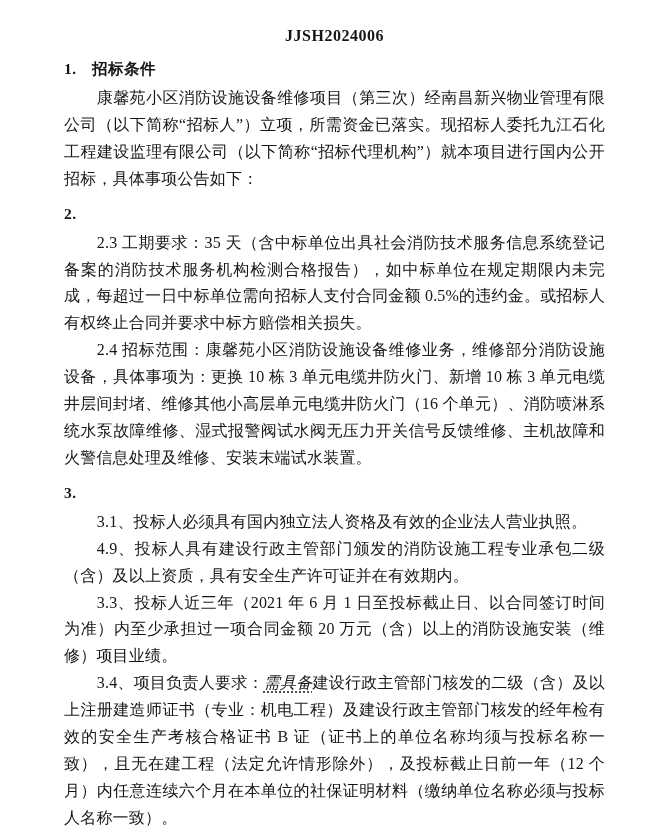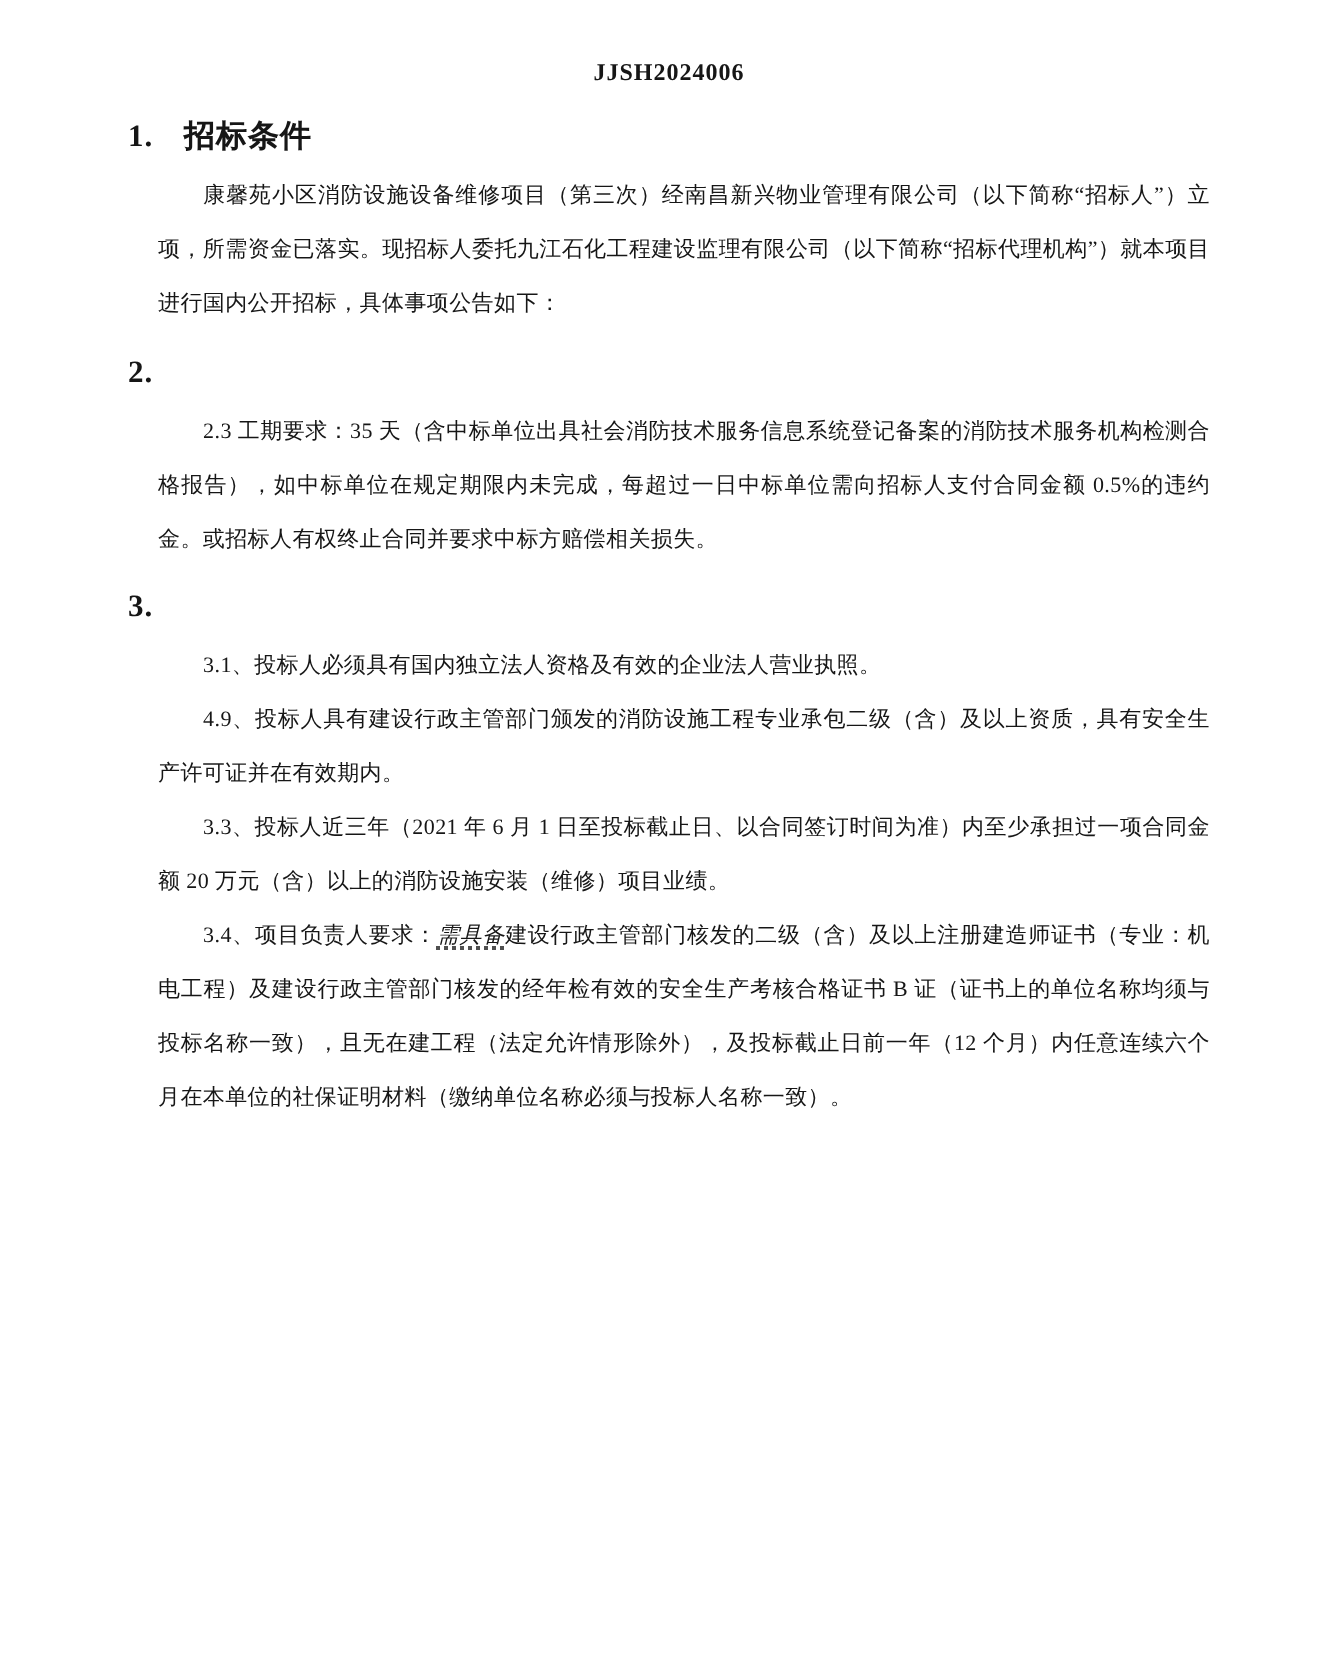--- a/index.html
+++ b/index.html
@@ -19,21 +19,21 @@
     text-align: center;
     font-weight: bold;
     font-size: 16.5px;
     line-height: 26px;
     margin-top: 6px;
     letter-spacing: 0.5px;
   }
   .doc-number {
     text-align: center;
     font-weight: bold;
-    font-size: 12px;
+    font-size: 16px;
     line-height: 24px;
     margin-top: 14px;
     letter-spacing: 0.5px;
   }
   .sec-heading {
     display: flex;
     align-items: baseline;
     font-family: "Liberation Sans", "DejaVu Sans", sans-serif;
     font-weight: bold;
     font-size: 15.5px;
@@ -41,27 +41,26 @@
     margin-top: 7px;
     margin-bottom: 3px;
     letter-spacing: 0.5px;
   }
   .sec-num {
     font-family: "Liberation Serif", "DejaVu Serif", serif;
     width: 28px;
     flex: 0 0 28px;
   }
   .para {
-    font-size: 11px;
+    font-size: 16px;
     line-height: 26.9px;
     text-align: justify;
     text-justify: inter-ideograph;
     text-indent: 2.05em;
     letter-spacing: 0.2px;
-    margin-left: 15px;
   }
   .squiggle {
     text-decoration: underline dotted 1.5px rgba(20,20,20,0.75);
     text-underline-offset: 3px;
     font-style: italic;
   }
 </style>
 </head>
 <body>
 
@@ -72,20 +71,21 @@
   <div class="sec-heading">
     <span class="sec-num">1.</span>
     <span>招标条件</span>
   </div>
   <p class="para">康馨苑小区消防设施设备维修项目（第三次）经南昌新兴物业管理有限公司（以下简称“招标人”）立项，所需资金已落实。现招标人委托九江石化工程建设监理有限公司（以下简称“招标代理机构”）就本项目进行国内公开招标，具体事项公告如下：</p>
 
   <div class="sec-heading">
     <span class="sec-num">2.</span>
   </div>
   <p class="para">2.3 工期要求：35 天（含中标单位出具社会消防技术服务信息系统登记备案的消防技术服务机构检测合格报告），如中标单位在规定期限内未完成，每超过一日中标单位需向招标人支付合同金额 0.5%的违约金。或招标人有权终止合同并要求中标方赔偿相关损失。</p>
+  <p class="para">2.4 招标范围：康馨苑小区消防设施设备维修业务，维修部分消防设施设备，具体事项为：更换 10 栋 3 单元电缆井防火门、新增 10 栋 3 单元电缆井层间封堵、维修其他小高层单元电缆井防火门（16 个单元）、消防喷淋系统水泵故障维修、湿式报警阀试水阀无压力开关信号反馈维修、主机故障和火警信息处理及维修、安装末端试水装置。</p>
 
   <div class="sec-heading">
     <span class="sec-num">3.</span>
   </div>
   <p class="para">3.1、投标人必须具有国内独立法人资格及有效的企业法人营业执照。</p>
   <p class="para">4.9、投标人具有建设行政主管部门颁发的消防设施工程专业承包二级（含）及以上资质，具有安全生产许可证并在有效期内。</p>
   <p class="para">3.3、投标人近三年（2021 年 6 月 1 日至投标截止日、以合同签订时间为准）内至少承担过一项合同金额 20 万元（含）以上的消防设施安装（维修）项目业绩。</p>
   <p class="para"><span>3.4、项目负责人要求：</span><span class="squiggle">需具备</span><span>建设行政主管部门核发的二级（含）及以上注册建造师证书（专业：机电工程）及建设行政主管部门核发的经年检有效的安全生产考核合格证书 B 证（证书上的单位名称均须与投标名称一致），且无在建工程（法定允许情形除外），及投标截止日前一年（12 个月）内任意连续六个月在本单位的社保证明材料（缴纳单位名称必须与投标人名称一致）。</span></p>
 
 </div>

